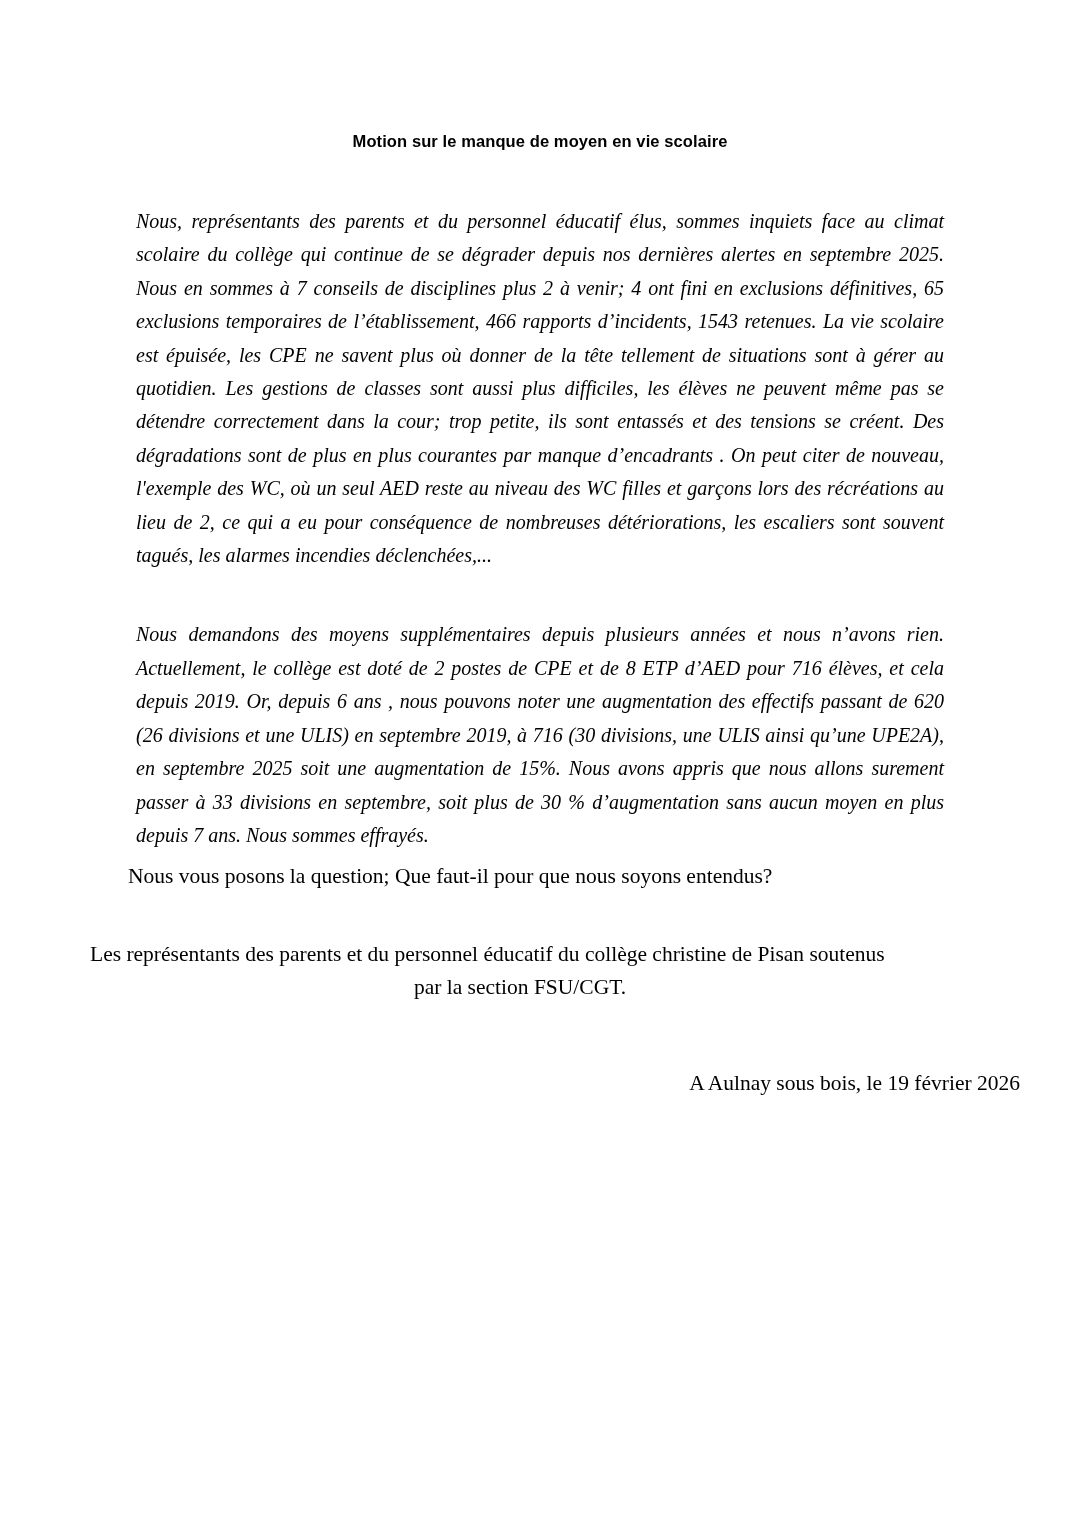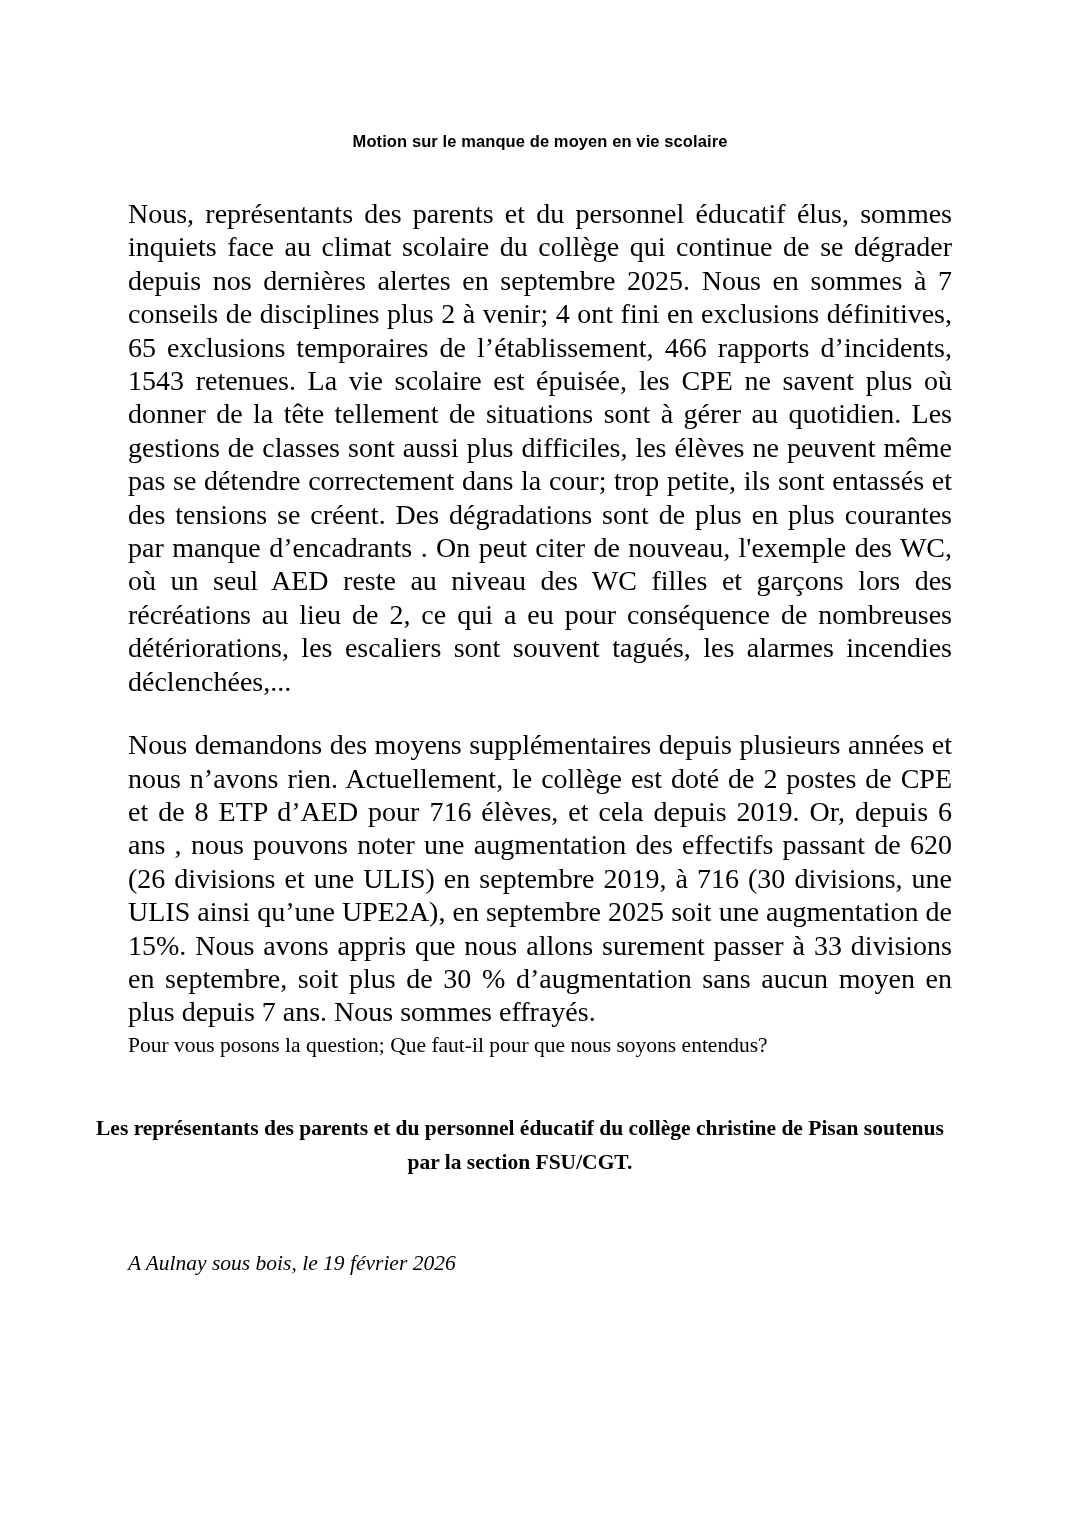--- a/index.html
+++ b/index.html
@@ -28,75 +28,75 @@
     font-size: 16.5px;
     text-align: center;
     margin: 0;
     padding: 132px 0 0 0;
     letter-spacing: 0.1px;
   }
   .body-block {
     padding: 0 128px 0 128px;
   }
   p.para {
-    font-size: 28px;
+    font-size: 20px;
     line-height: 33.4px;
     text-align: justify;
     text-justify: inter-word;
-    margin: 0;
+    margin: 8px;
     hyphens: none;
+    font-style: italic;
   }
   .gap-1 { height: 46px; }
   .gap-2 { height: 30px; }
   .gap-3 { height: 42px; }
   .gap-4 { height: 60px; }
   p.para-tight {
     font-size: 21.5px;
     line-height: 33.4px;
     text-align: left;
     margin: 0;
   }
   .signature {
     font-size: 21.5px;
     line-height: 33.4px;
     text-align: justify;
-    margin: 8px;
+    margin: 2px;
     padding: 0 128px 0 88px;
-    font-weight: bold;
   }
   .signature .line2 {
     display: block;
     text-align: center;
   }
   .place-date {
     font-size: 21.5px;
     line-height: 33.4px;
+    text-align: right;
     margin: 0;
     padding: 0 60px 0 128px;
-    font-style: italic;
   }
 </style>
 </head>
 <body>
 
 <div class="page">
 
   <h1 class="doc-title">Motion sur le manque de moyen en vie scolaire</h1>
 
   <div class="gap-1"></div>
 
   <div class="body-block">
 
     <p class="para">Nous, représentants des parents et du personnel éducatif élus, sommes inquiets face au climat scolaire du collège qui continue de se dégrader depuis nos dernières alertes en septembre 2025. Nous en sommes à 7 conseils de disciplines plus 2 à venir; 4 ont fini en exclusions définitives, 65 exclusions temporaires de l’établissement, 466 rapports d’incidents, 1543 retenues. La vie scolaire est épuisée, les CPE ne savent plus où donner de la tête tellement de situations sont à gérer au quotidien. Les gestions de classes sont aussi plus difficiles, les élèves ne peuvent même pas se détendre correctement dans la cour; trop petite, ils sont entassés et des tensions se créent. Des dégradations sont de plus en plus courantes par manque d’encadrants . On peut citer de nouveau, l'exemple des WC, où un seul AED reste au niveau des WC filles et garçons lors des récréations au lieu de 2, ce qui a eu pour conséquence de nombreuses détériorations, les escaliers sont souvent tagués, les alarmes incendies déclenchées,...</p>
 
     <div class="gap-2"></div>
 
     <p class="para">Nous demandons des moyens supplémentaires depuis plusieurs années et nous n’avons rien. Actuellement, le collège est doté de 2 postes de CPE et de 8 ETP d’AED pour 716 élèves, et cela depuis 2019. Or, depuis 6 ans , nous pouvons noter une augmentation des effectifs passant de  620 (26 divisions et une ULIS) en septembre 2019, à 716  (30 divisions, une ULIS ainsi qu’une UPE2A), en septembre 2025 soit une augmentation de 15%. Nous avons appris que nous allons surement passer à 33 divisions en septembre, soit plus de 30 % d’augmentation sans aucun moyen en plus depuis 7 ans. Nous sommes effrayés.</p>
 
-    <p class="para-tight">Pour vous posons la question; Que faut-il pour que nous soyons entendus?</p>
+    <p class="para-tight">Nous vous posons la question; Que faut-il pour que nous soyons entendus?</p>
 
 
   </div>
 
   <div class="gap-3"></div>
 
   <p class="signature">
     <span>Les représentants des parents et du personnel éducatif du collège christine de Pisan soutenus</span>
     <span class="line2">par la section FSU/CGT.</span>
   </p>

